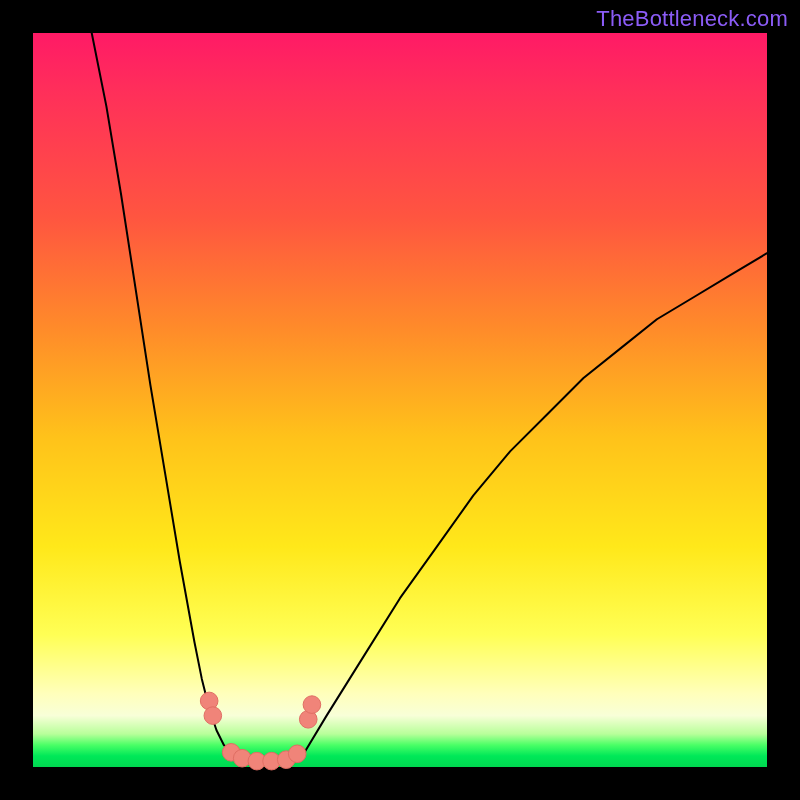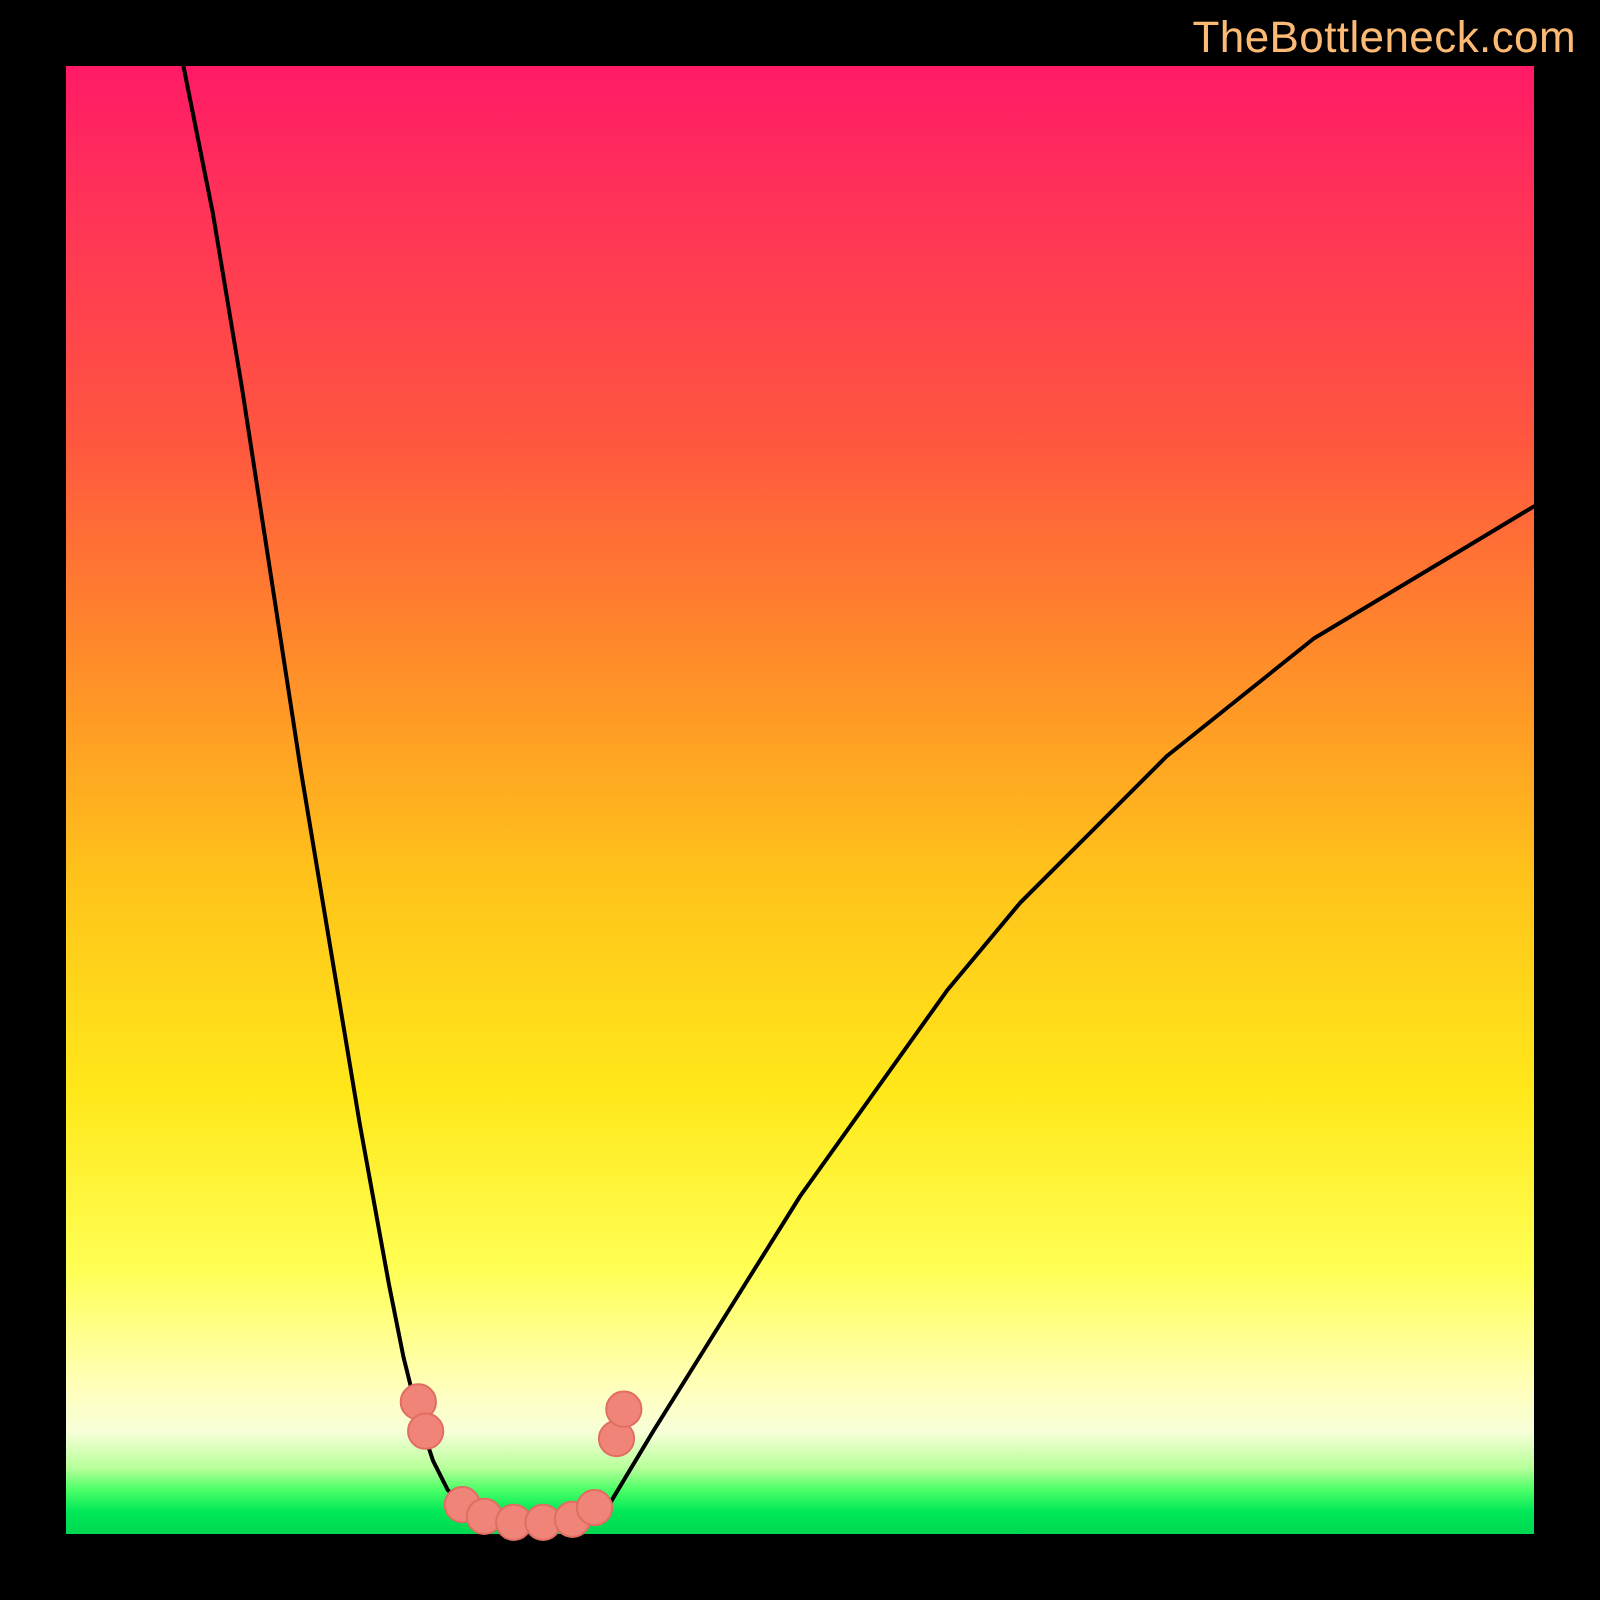--- a/index.html
+++ b/index.html
@@ -38,21 +38,21 @@
       #b8ff9a 95.5%,
       #4aff66 97%,
       #00e858 98.5%,
       #00d850 100%
     );
   }
   .watermark {
     position: absolute;
     top: 6px;
     right: 12px;
-    color: #fdba74;
+    color: #8b5cf6;
     font-size: 22px;
     letter-spacing: 0.2px;
     font-weight: 400;
     user-select: none;
   }
   svg.curves {
     position: absolute;
     left: 33px;
     top: 33px;
     width: 734px;

